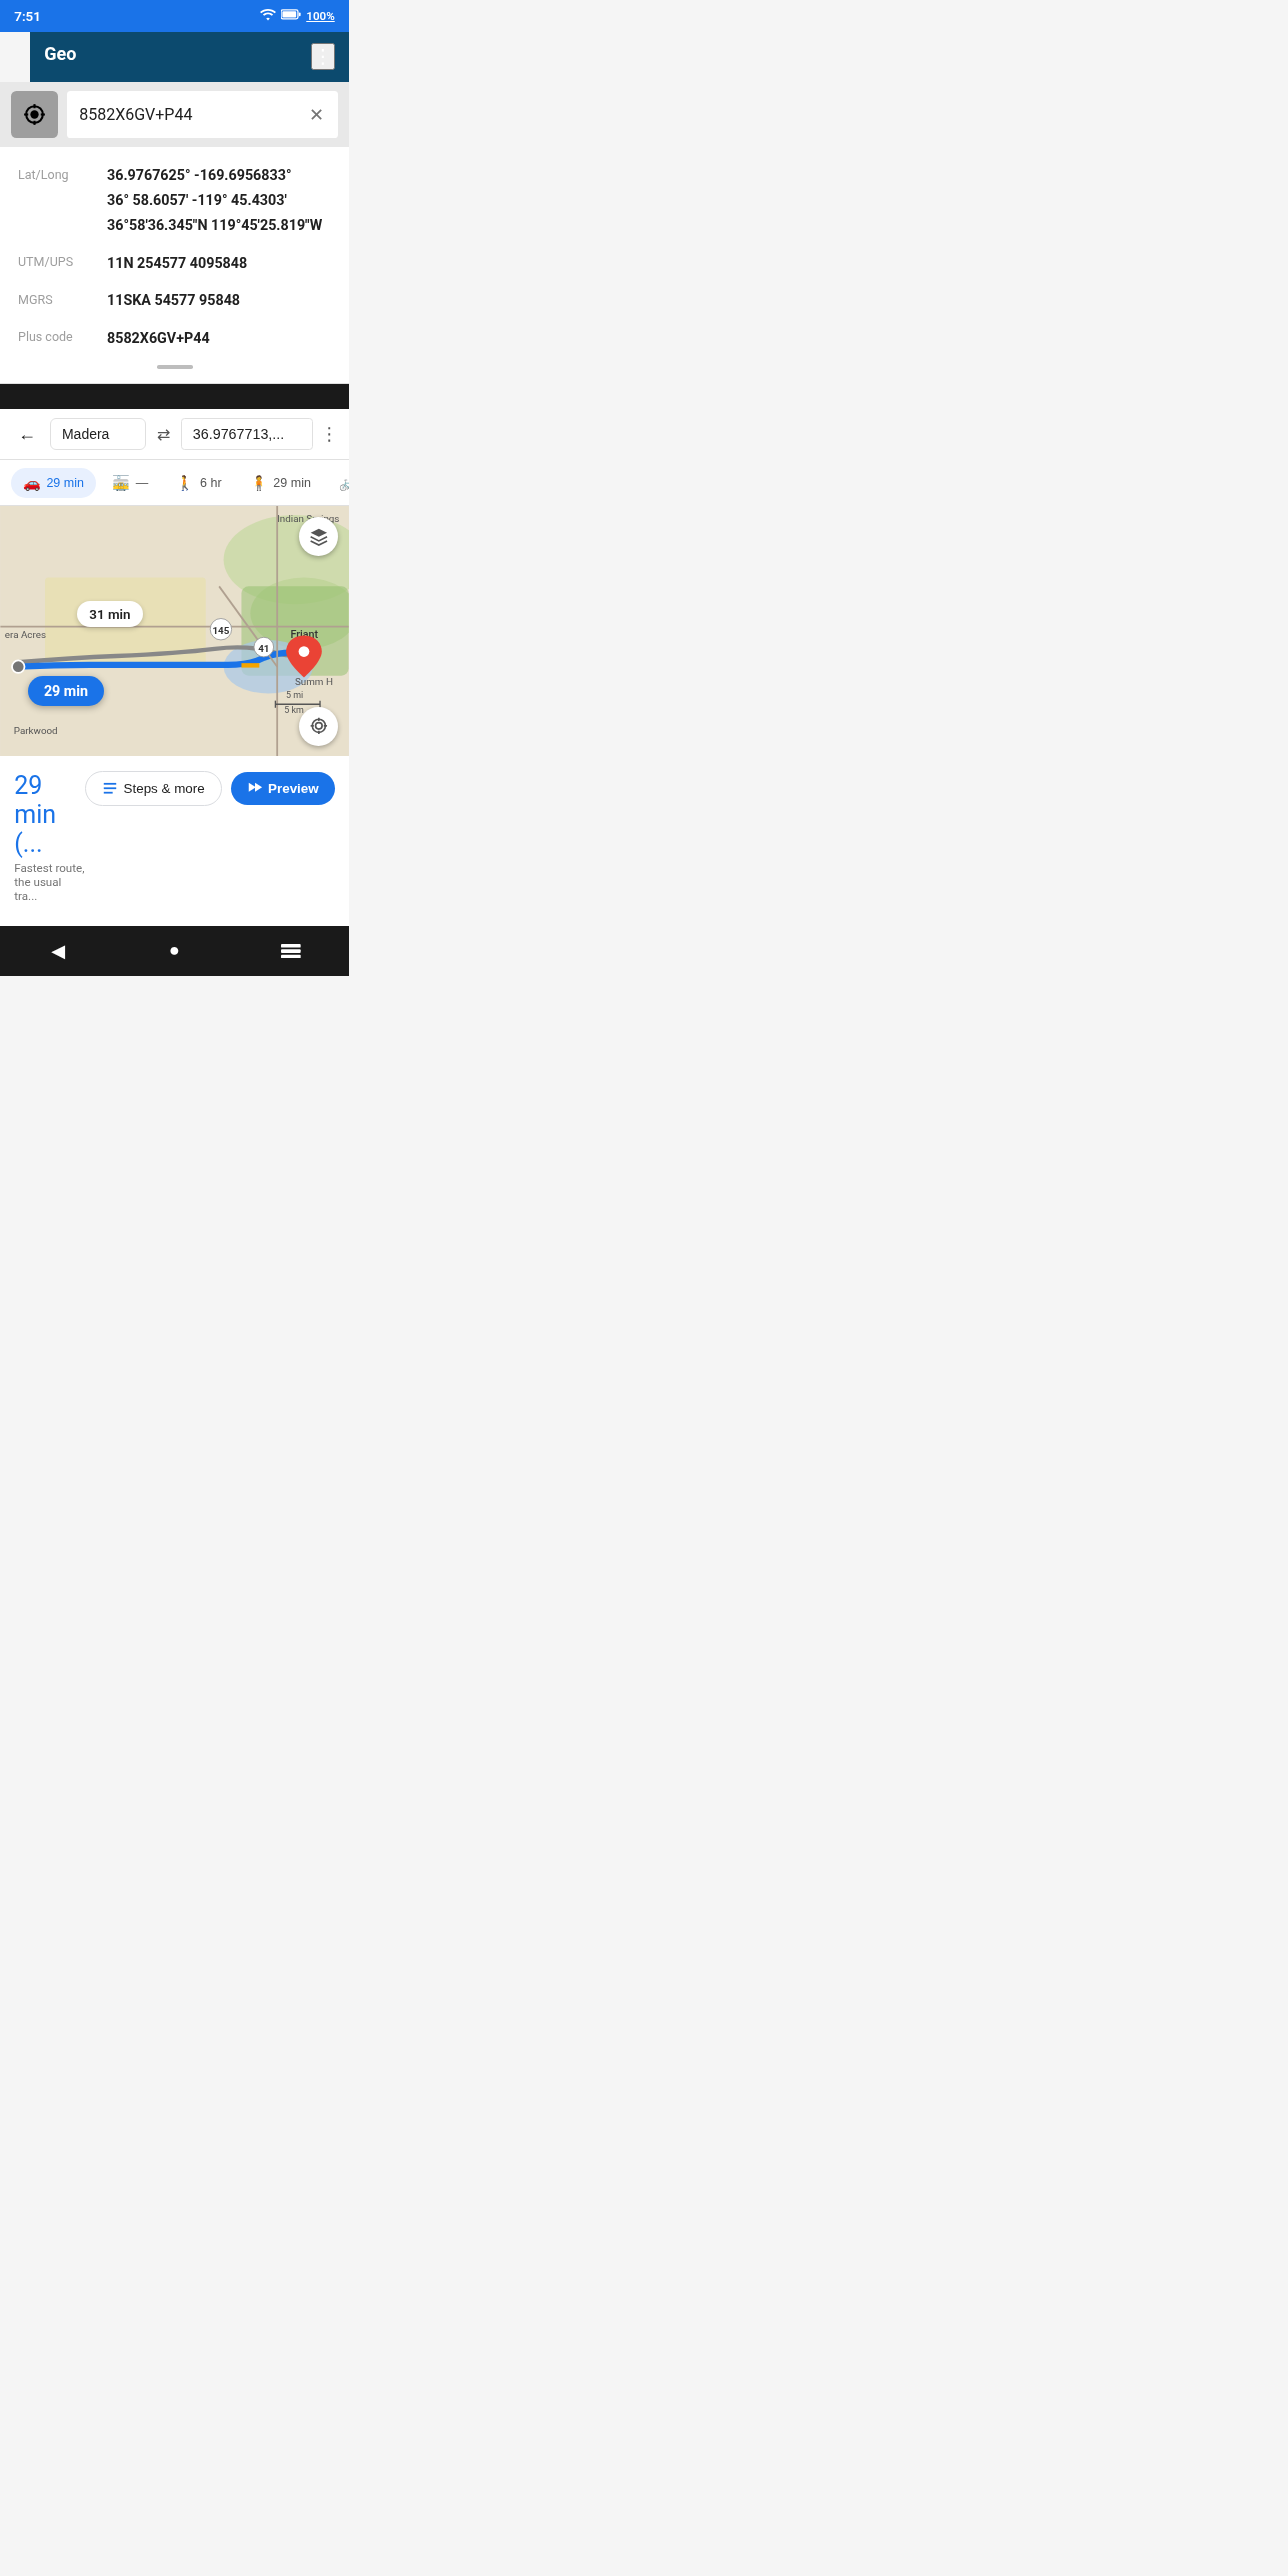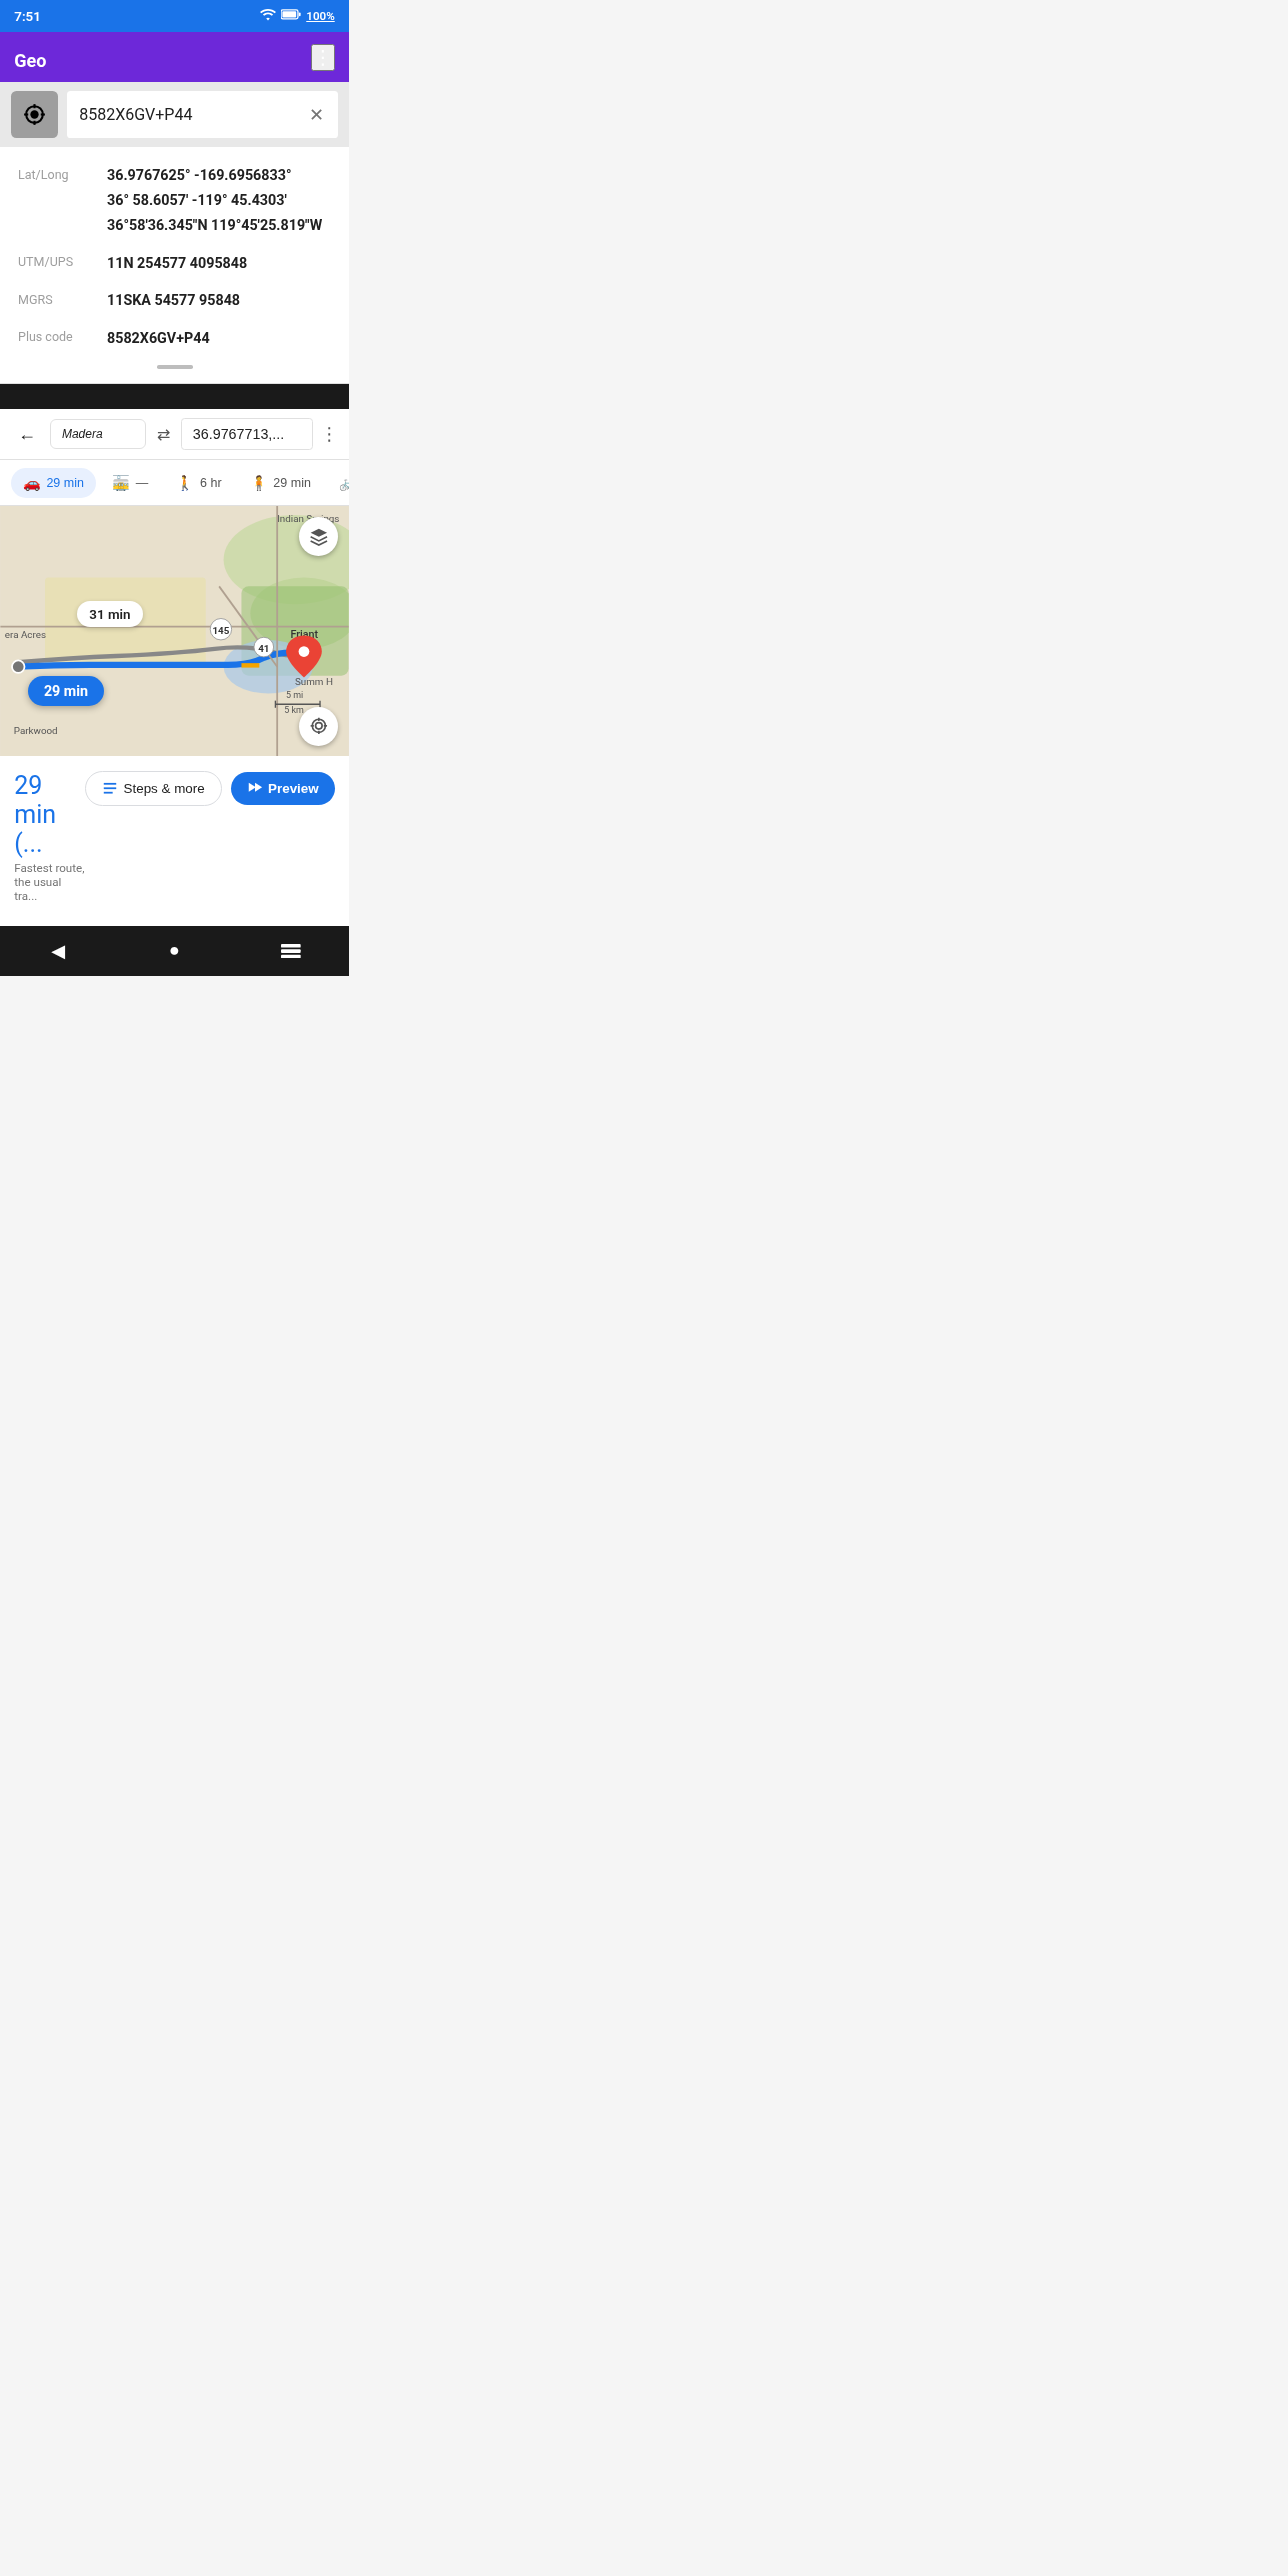--- a/index.html
+++ b/index.html
@@ -20,27 +20,28 @@
       justify-content: space-between;
       align-items: center;
       padding: 5.4px 14.3px;
       height: 32px;
     }
     .status-time { font-size: 13.4px; font-weight: 600; }
     .status-icons { display: flex; align-items: center; gap: 5.4px; font-size: 11.6px; }
 
     
     .app-bar {
-      background: #6d28d9;
+      background: #0c4a6e;
       color: white;
       display: flex;
       justify-content: space-between;
-      align-items: flex-end;
+      align-items: flex-start;
       padding: 10.7px 14.3px;
       height: 50px;
+      margin-left: 30px;
     }
     .app-title { font-size: 18px; font-weight: 700; }
     .app-menu-icon { font-size: 19.7px; color: white; cursor: pointer; }
 
     
     .search-container {
       background: #e8e8e8;
       display: flex;
       align-items: center;
       padding: 9px 10.7px;
@@ -138,25 +139,24 @@
       cursor: pointer;
       font-size: 18px;
       color: #212121;
       padding: 3.6px 7.2px;
     }
     .route-from-input {
       background: white;
       border: 0.9px solid #e0e0e0;
       border-radius: 6px;
       padding: 7.2px 10.7px;
-      font-size: 12px;
+      font-size: 14px;
       color: #212121;
       flex: 1;
       min-width: 0;
-      font-style: italic;
     }
     .swap-btn {
       background: none;
       border: none;
       cursor: pointer;
       font-size: 16px;
       color: #555;
       padding: 3.6px;
     }
     .route-to-input {

